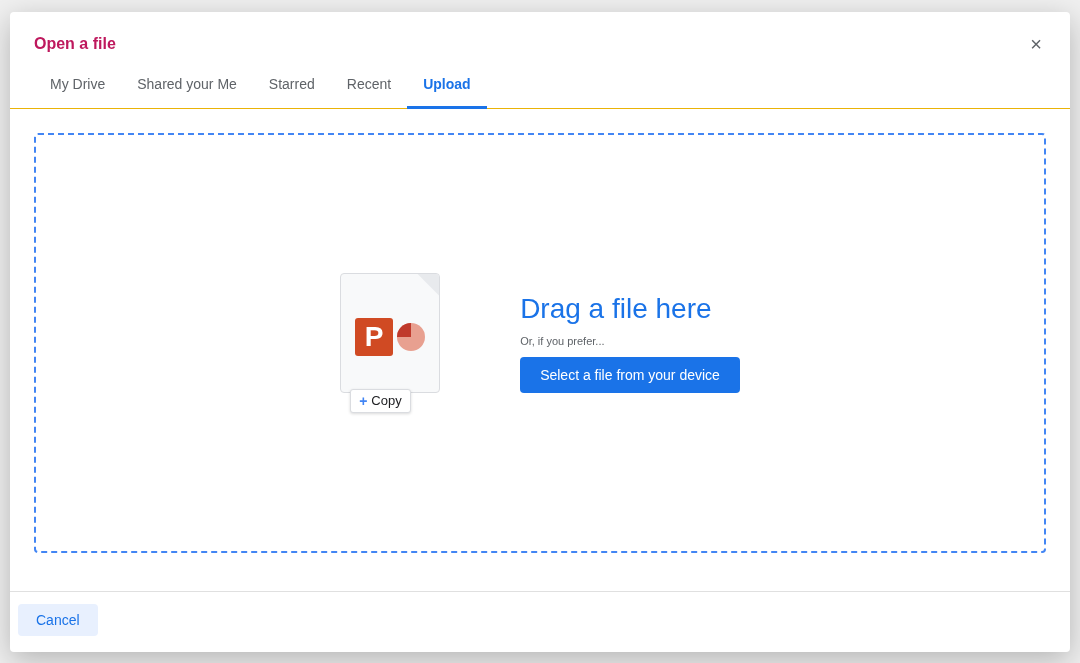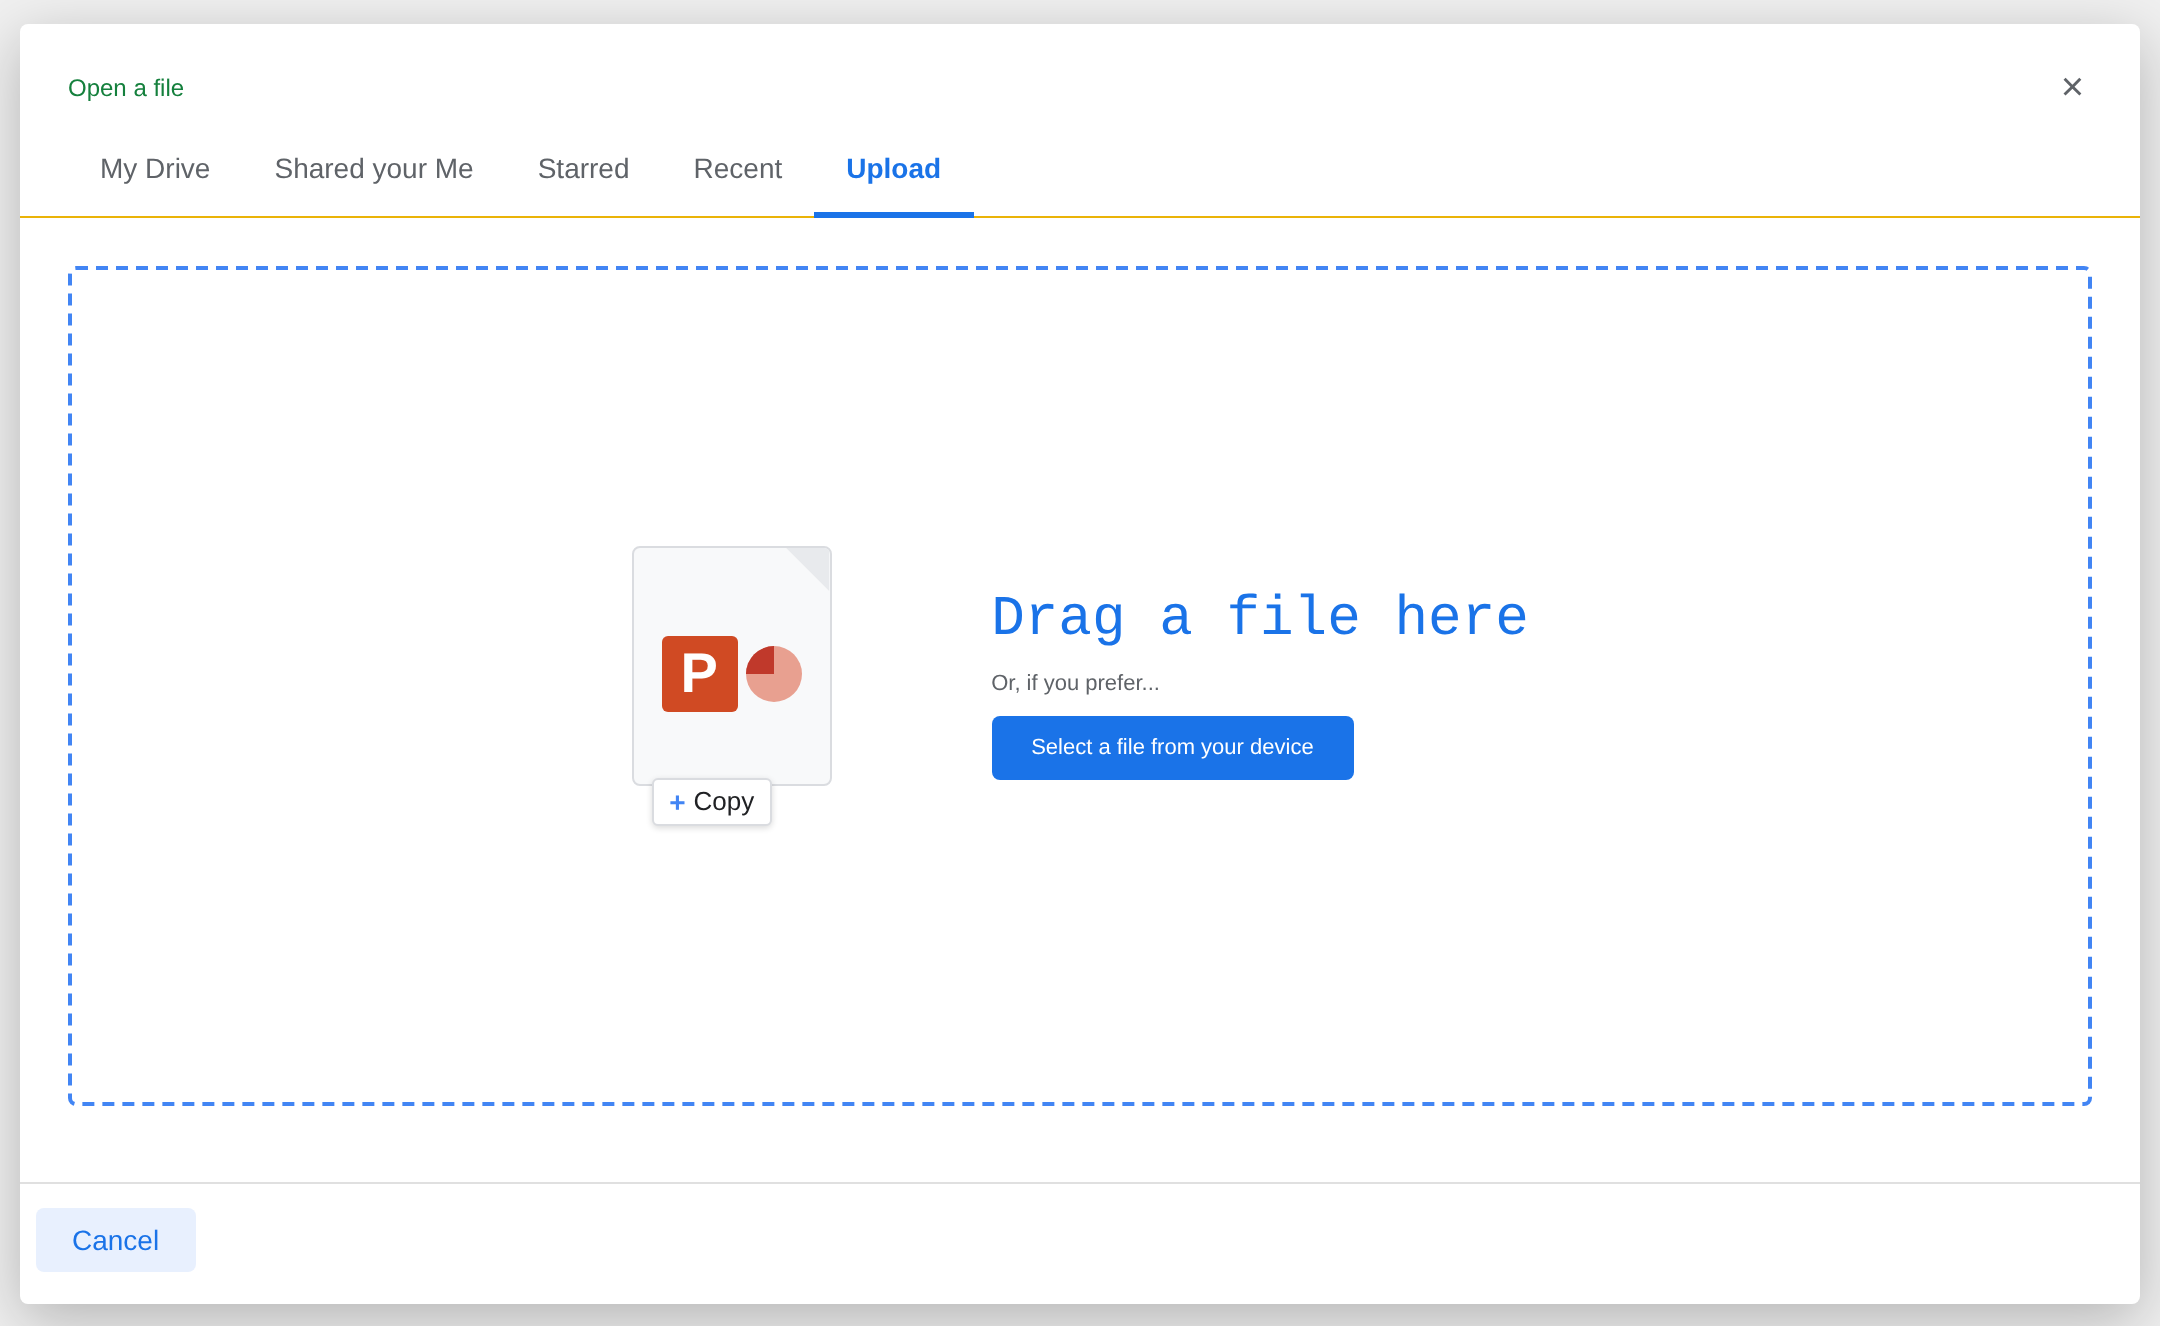--- a/index.html
+++ b/index.html
@@ -23,23 +23,23 @@
       display: flex;
       flex-direction: column;
     }
     .dialog-header {
       display: flex;
       align-items: center;
       justify-content: space-between;
       padding: 18px 24px 0 24px;
     }
     .dialog-title {
-      font-size: 12px;
-      font-weight: 400;
-      color: #15803d;
+      font-size: 16px;
+      font-weight: 700;
+      color: #be185d;
     }
     .close-btn {
       background: none;
       border: none;
       cursor: pointer;
       color: #5f6368;
       font-size: 20px;
       line-height: 1;
       padding: 4px;
     }
@@ -170,33 +170,32 @@
     .dropzone-text {
       display: flex;
       flex-direction: column;
       align-items: flex-start;
       gap: 10px;
     }
     .drag-text {
       font-size: 28px;
       color: #1a73e8;
       font-weight: 400;
-      font-family: Liberation Mono, monospace;
     }
     .or-text {
       font-size: 11px;
       color: #5f6368;
     }
     .select-btn {
       background: #1a73e8;
       color: white;
       border: none;
       border-radius: 4px;
       padding: 10px 20px;
-      font-size: 11px;
+      font-size: 14px;
       cursor: pointer;
       font-weight: 500;
       text-align: right;
     }
     .dialog-footer {
       padding: 12px 8px 16px;
       display: flex;
       justify-content: flex-start;
       border-top: 1px solid #e0e0e0;
       margin-top: auto;

